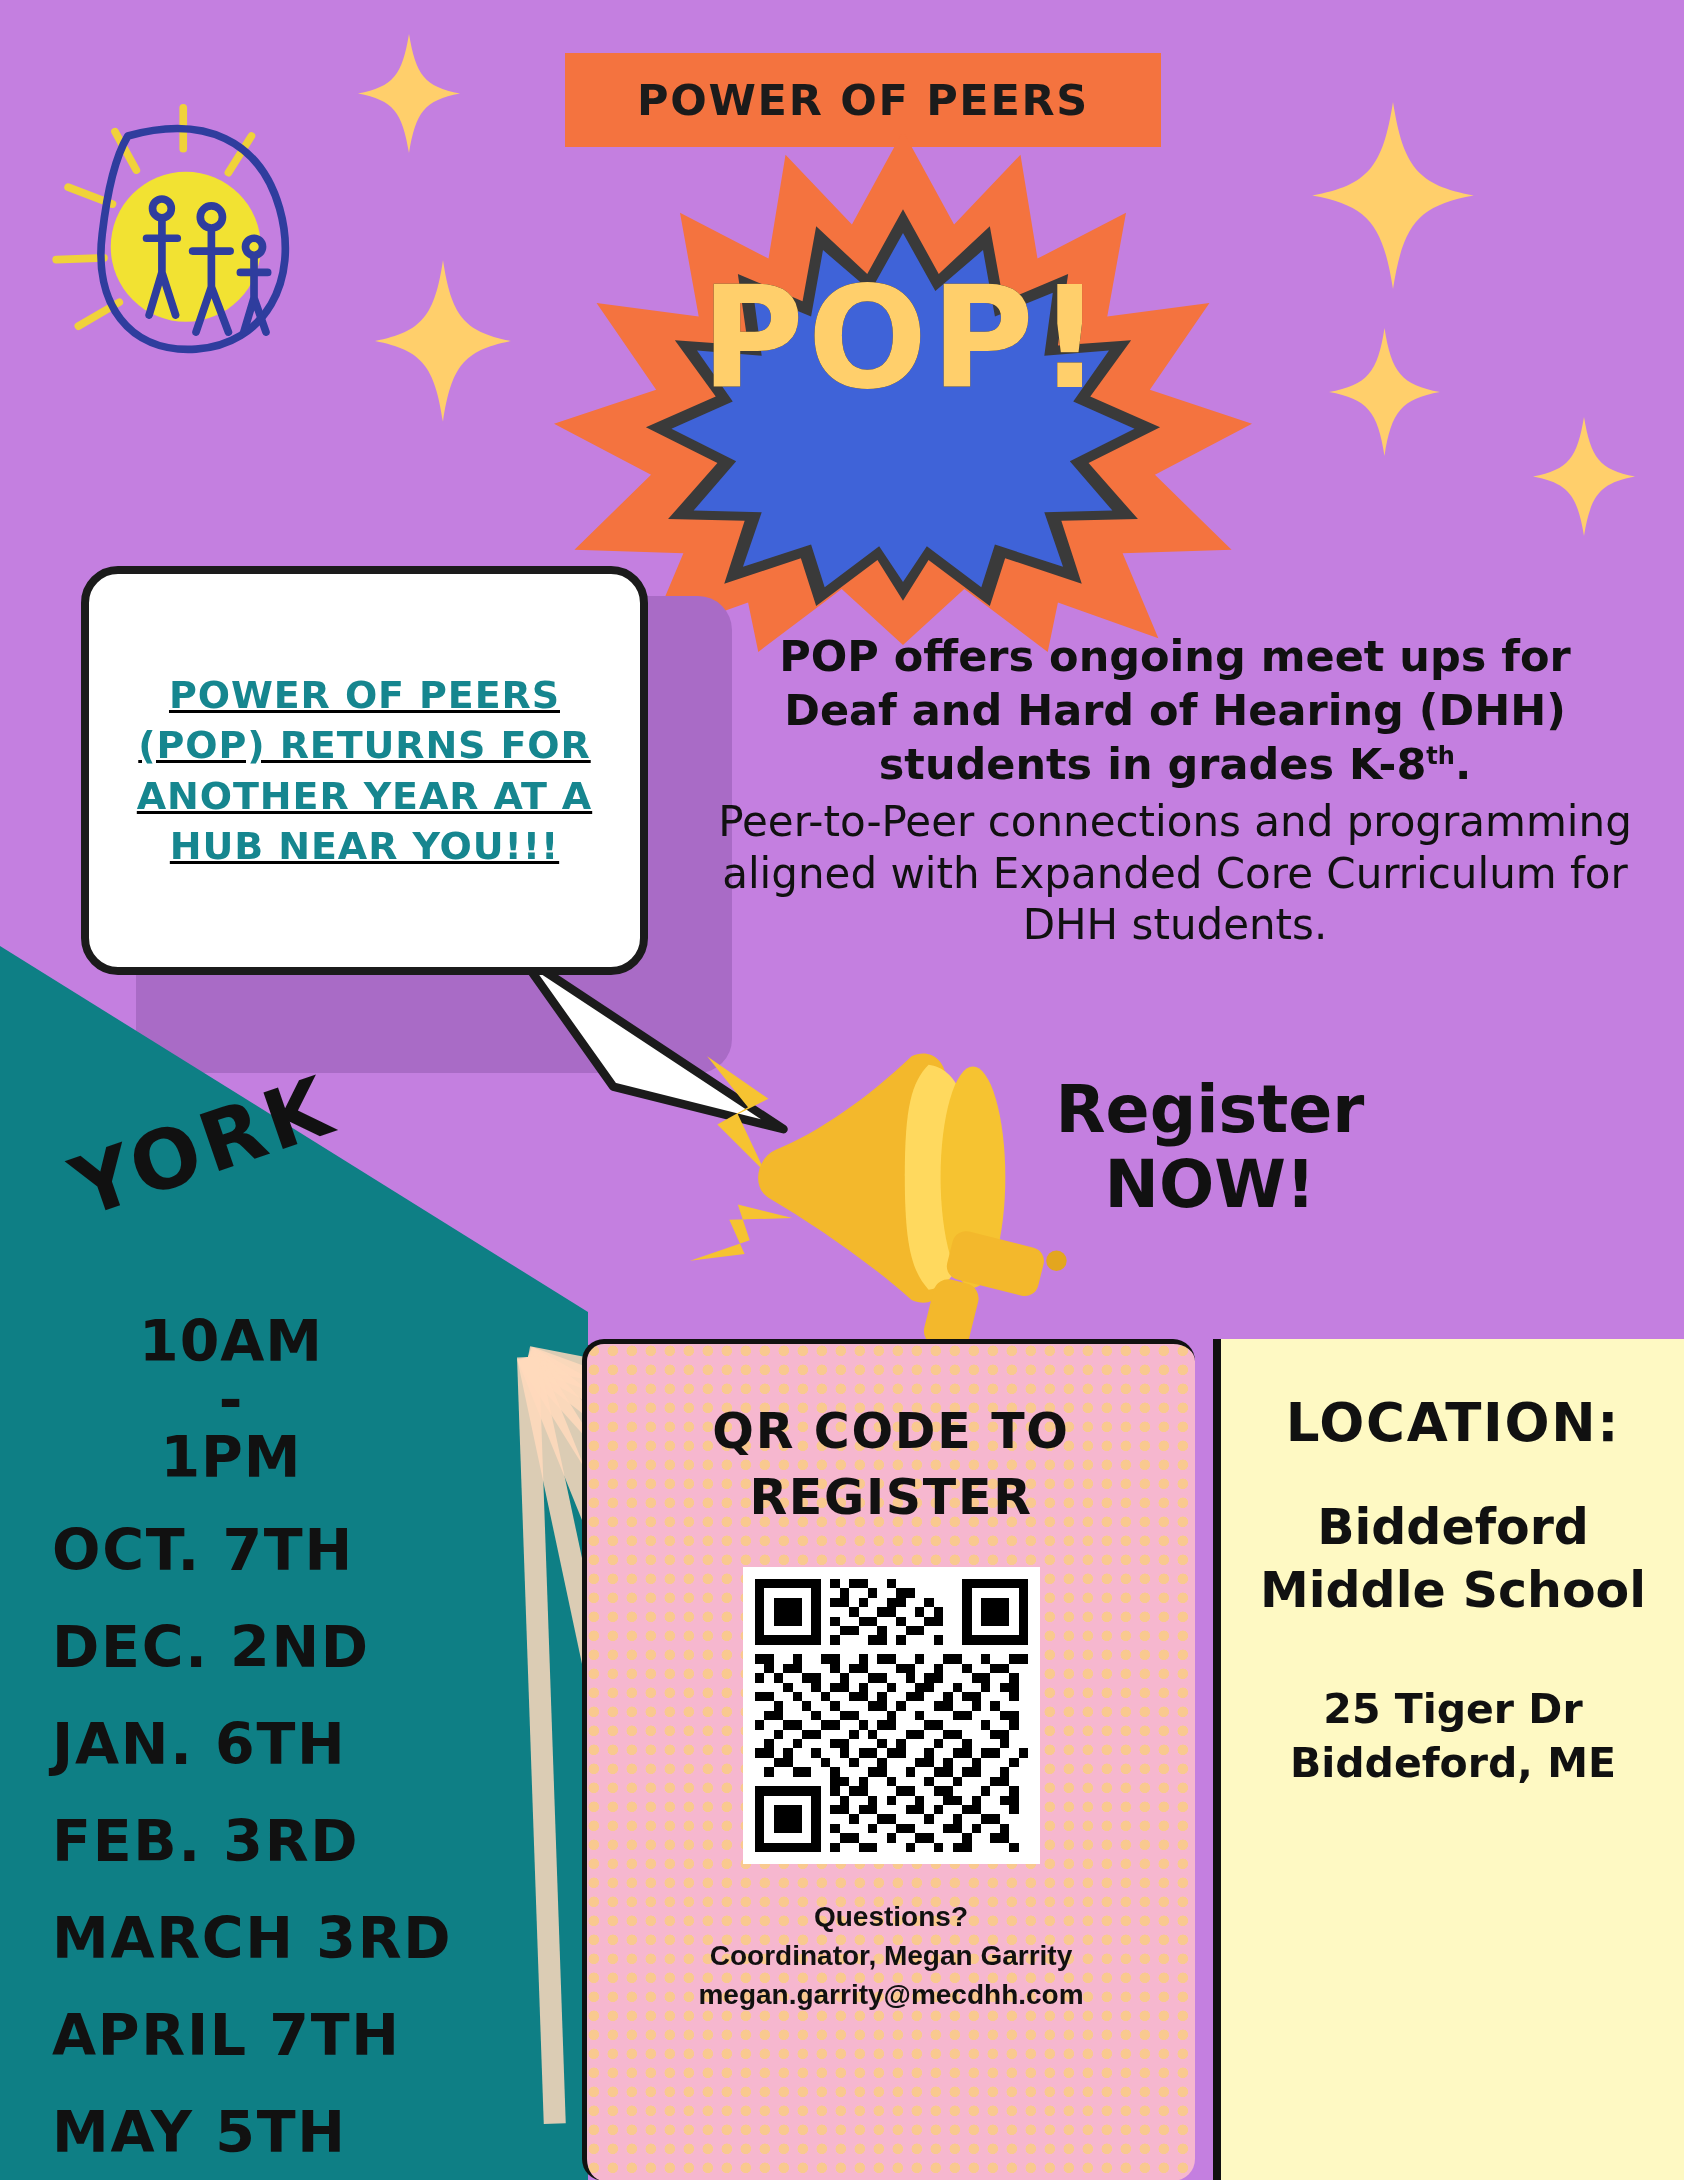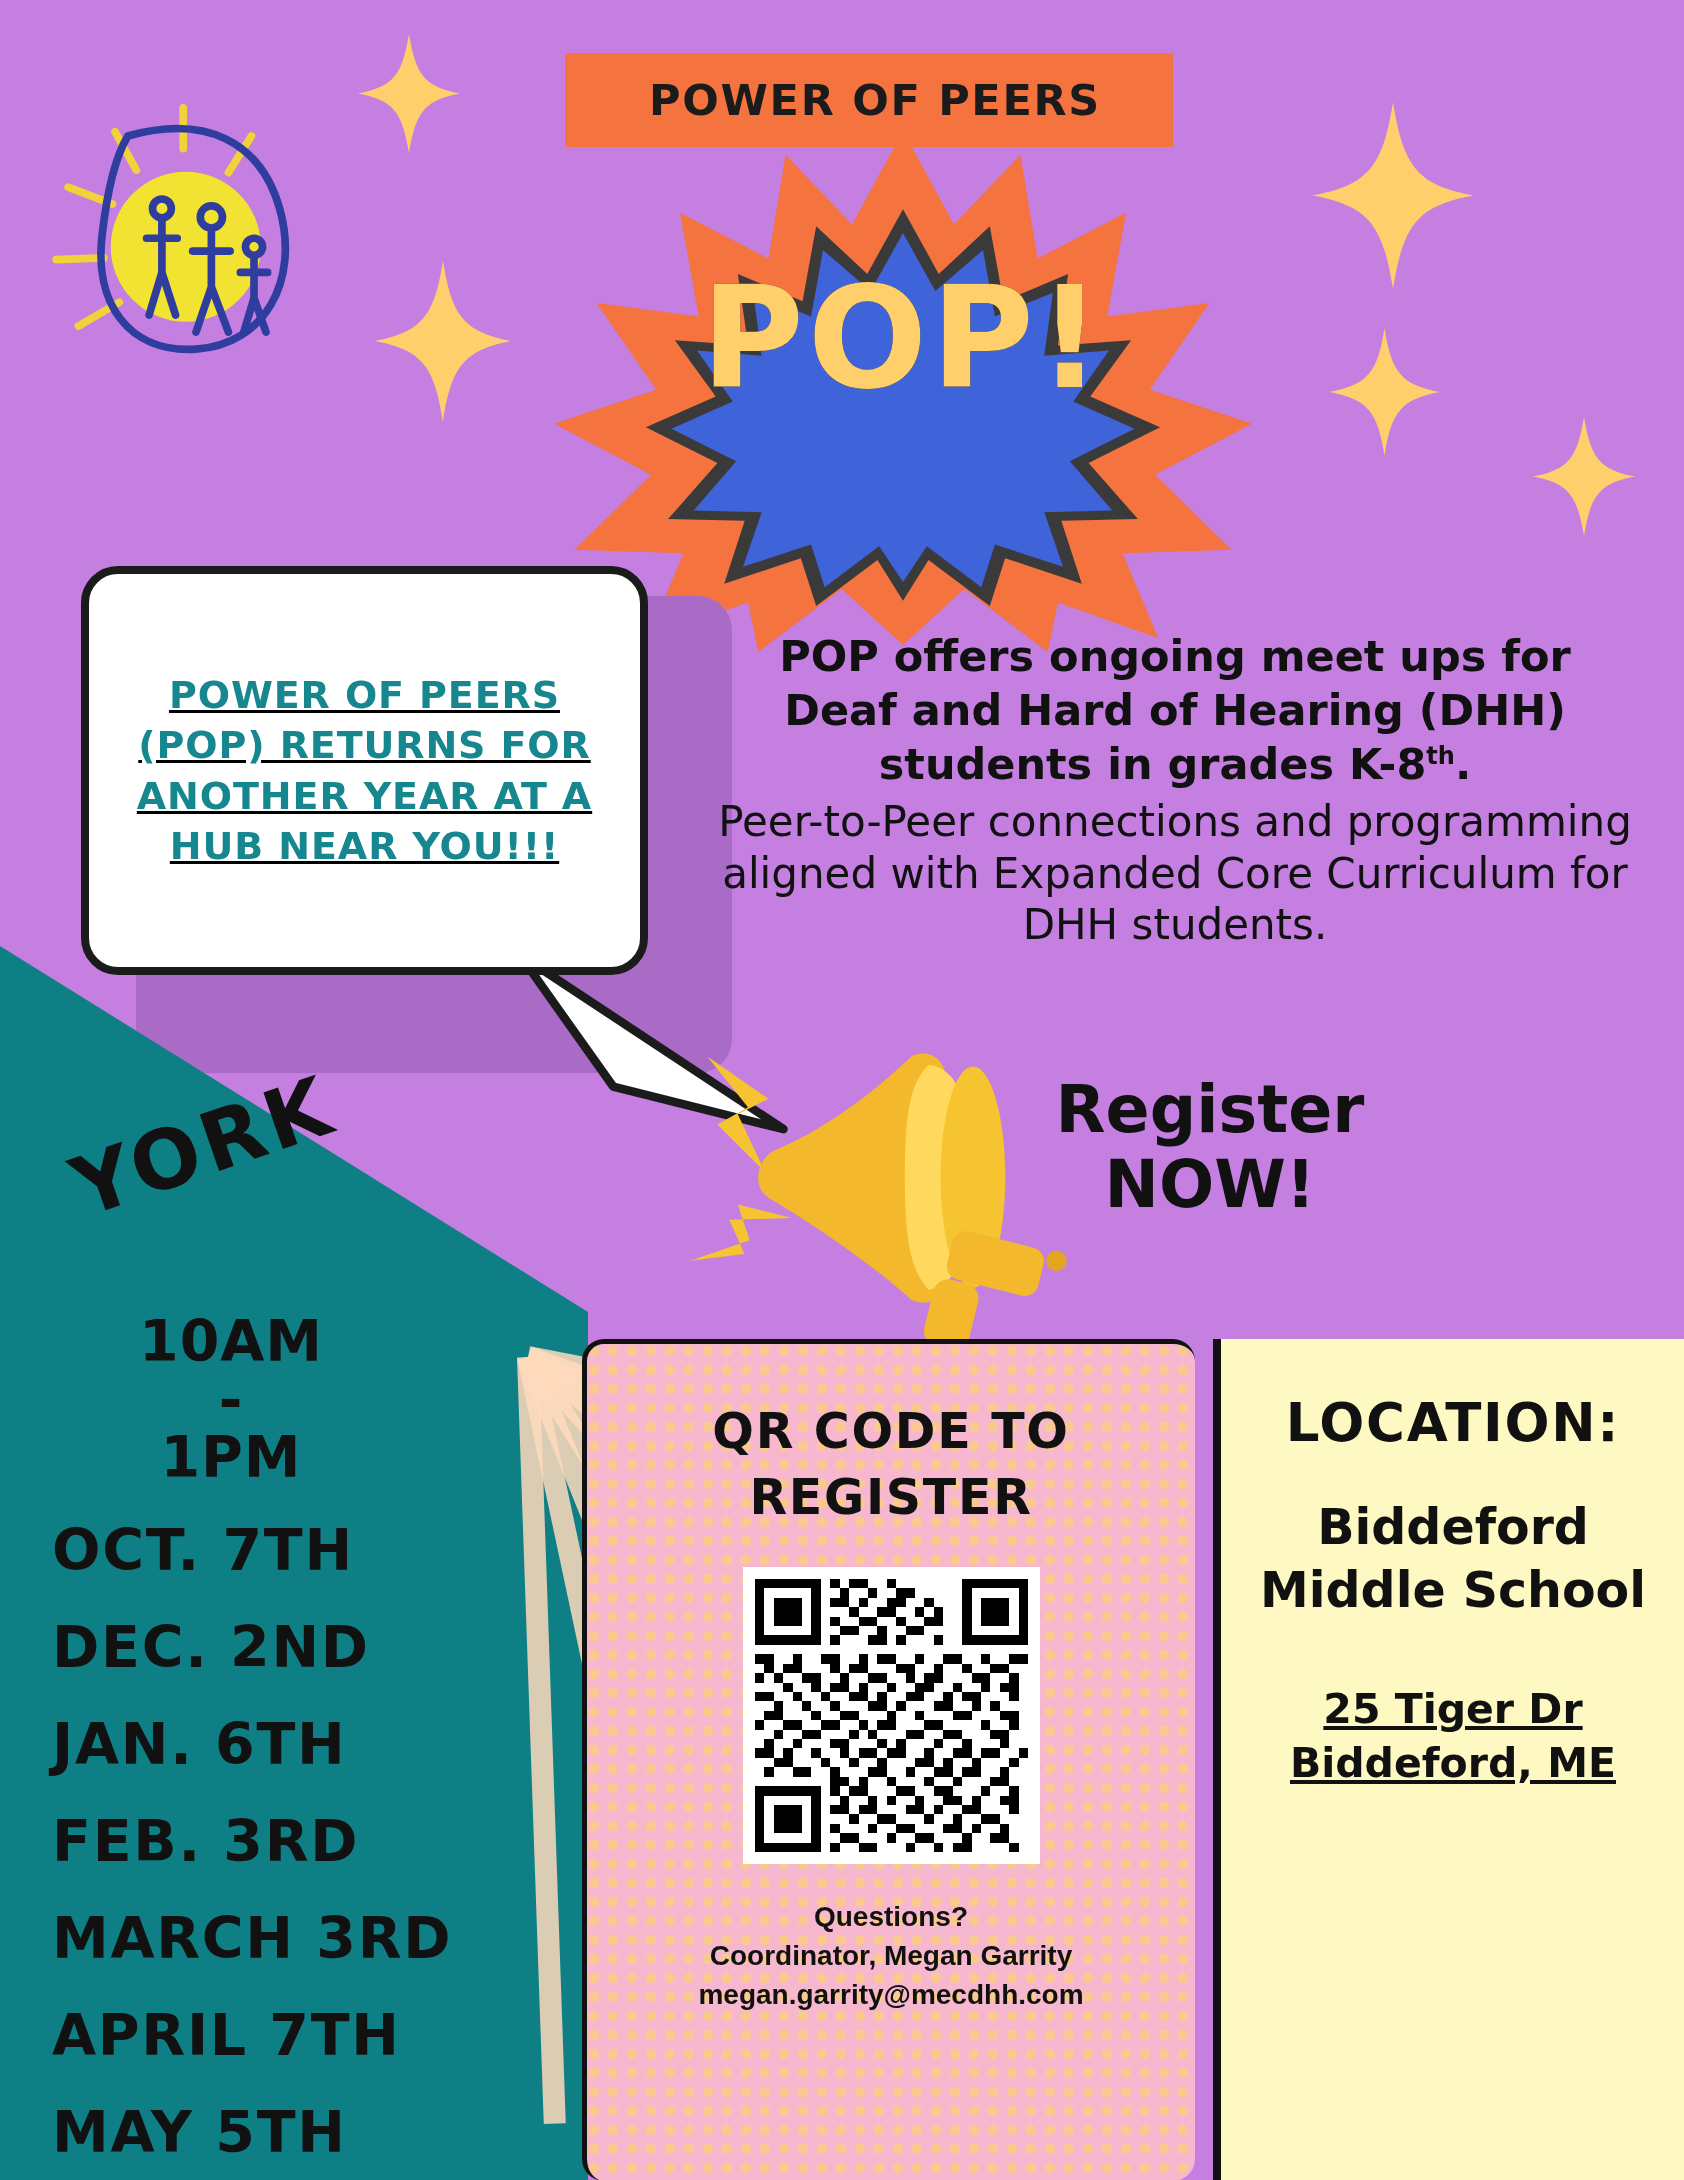--- a/index.html
+++ b/index.html
@@ -35,21 +35,20 @@
   .top-banner {
     position: absolute;
     left: 565px;
     top: 53px;
     width: 596px;
     height: 94px;
     background: #f4733f;
     display: flex;
     align-items: center;
     justify-content: center;
-    padding-left: 12px;
   }
   .top-banner span {
     font-family: "DejaVu Sans", sans-serif;
     font-weight: bold;
     font-size: 43px;
     letter-spacing: 1.7px;
     color: #1b1b1b;
     white-space: nowrap;
   }
 
@@ -299,21 +298,20 @@
     line-height: 1.28;
     color: #111111;
   }
   .loc-address {
     margin-top: 61px;
     font-family: "DejaVu Sans", sans-serif;
     font-weight: bold;
     font-size: 41px;
     line-height: 1.3;
     color: #111111;
-    text-decoration: underline;
   }
 </style>
 </head>
 <body>
 
 <div class="poster">
 
   <div class="spark" style="left:358px;top:34px;">
     <svg width="102" height="119" viewBox="0 0 120 140">
         <path d="M60 0 C68 48 78 62 120 70 C78 78 68 92 60 140 C52 92 42 78 0 70 C42 62 52 48 60 0 Z" fill="#ffcf6b"></path>

